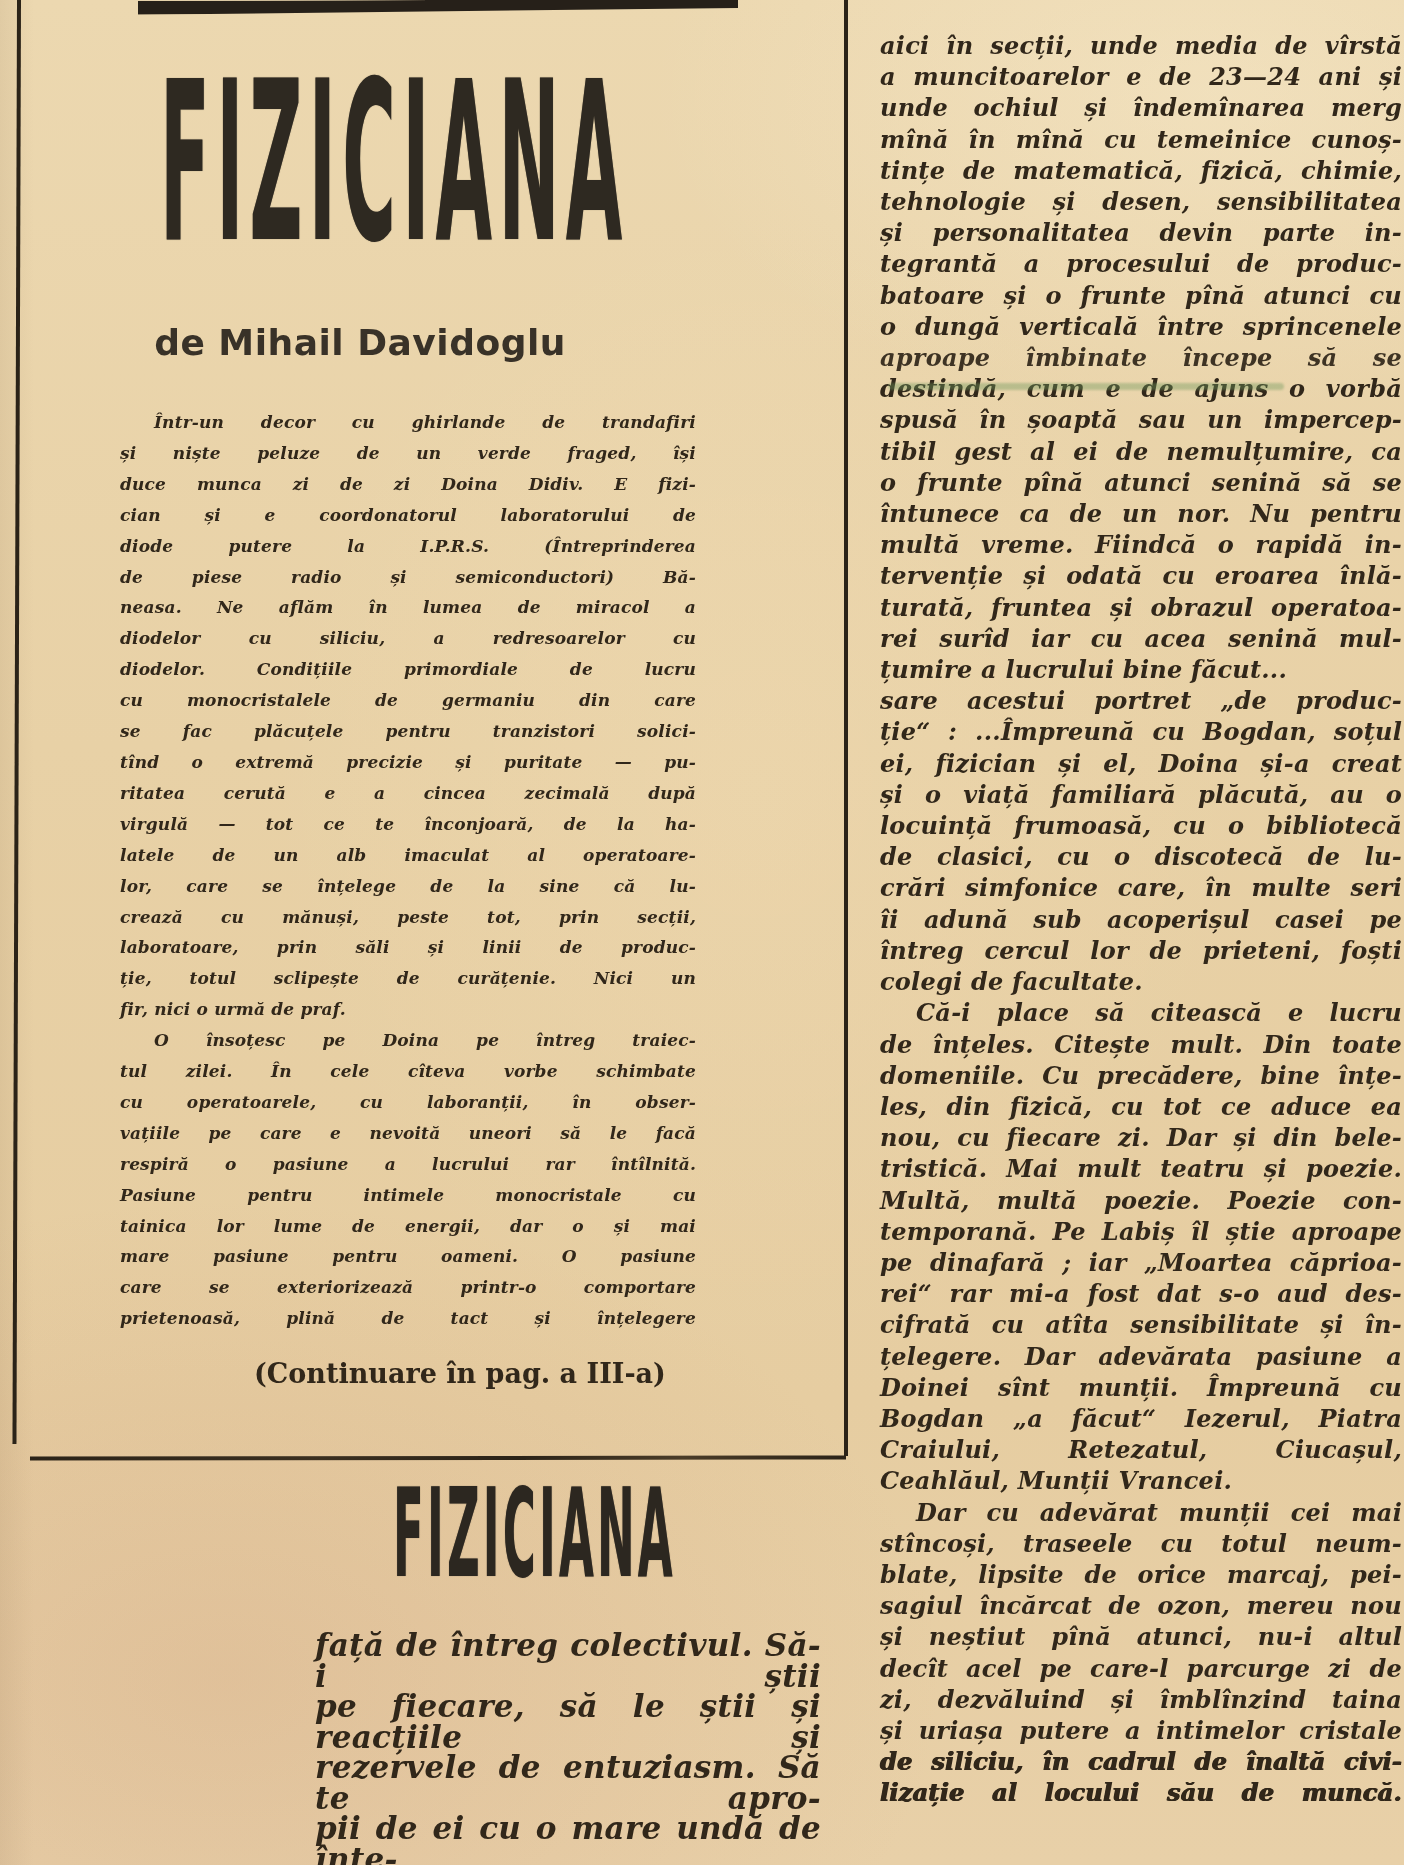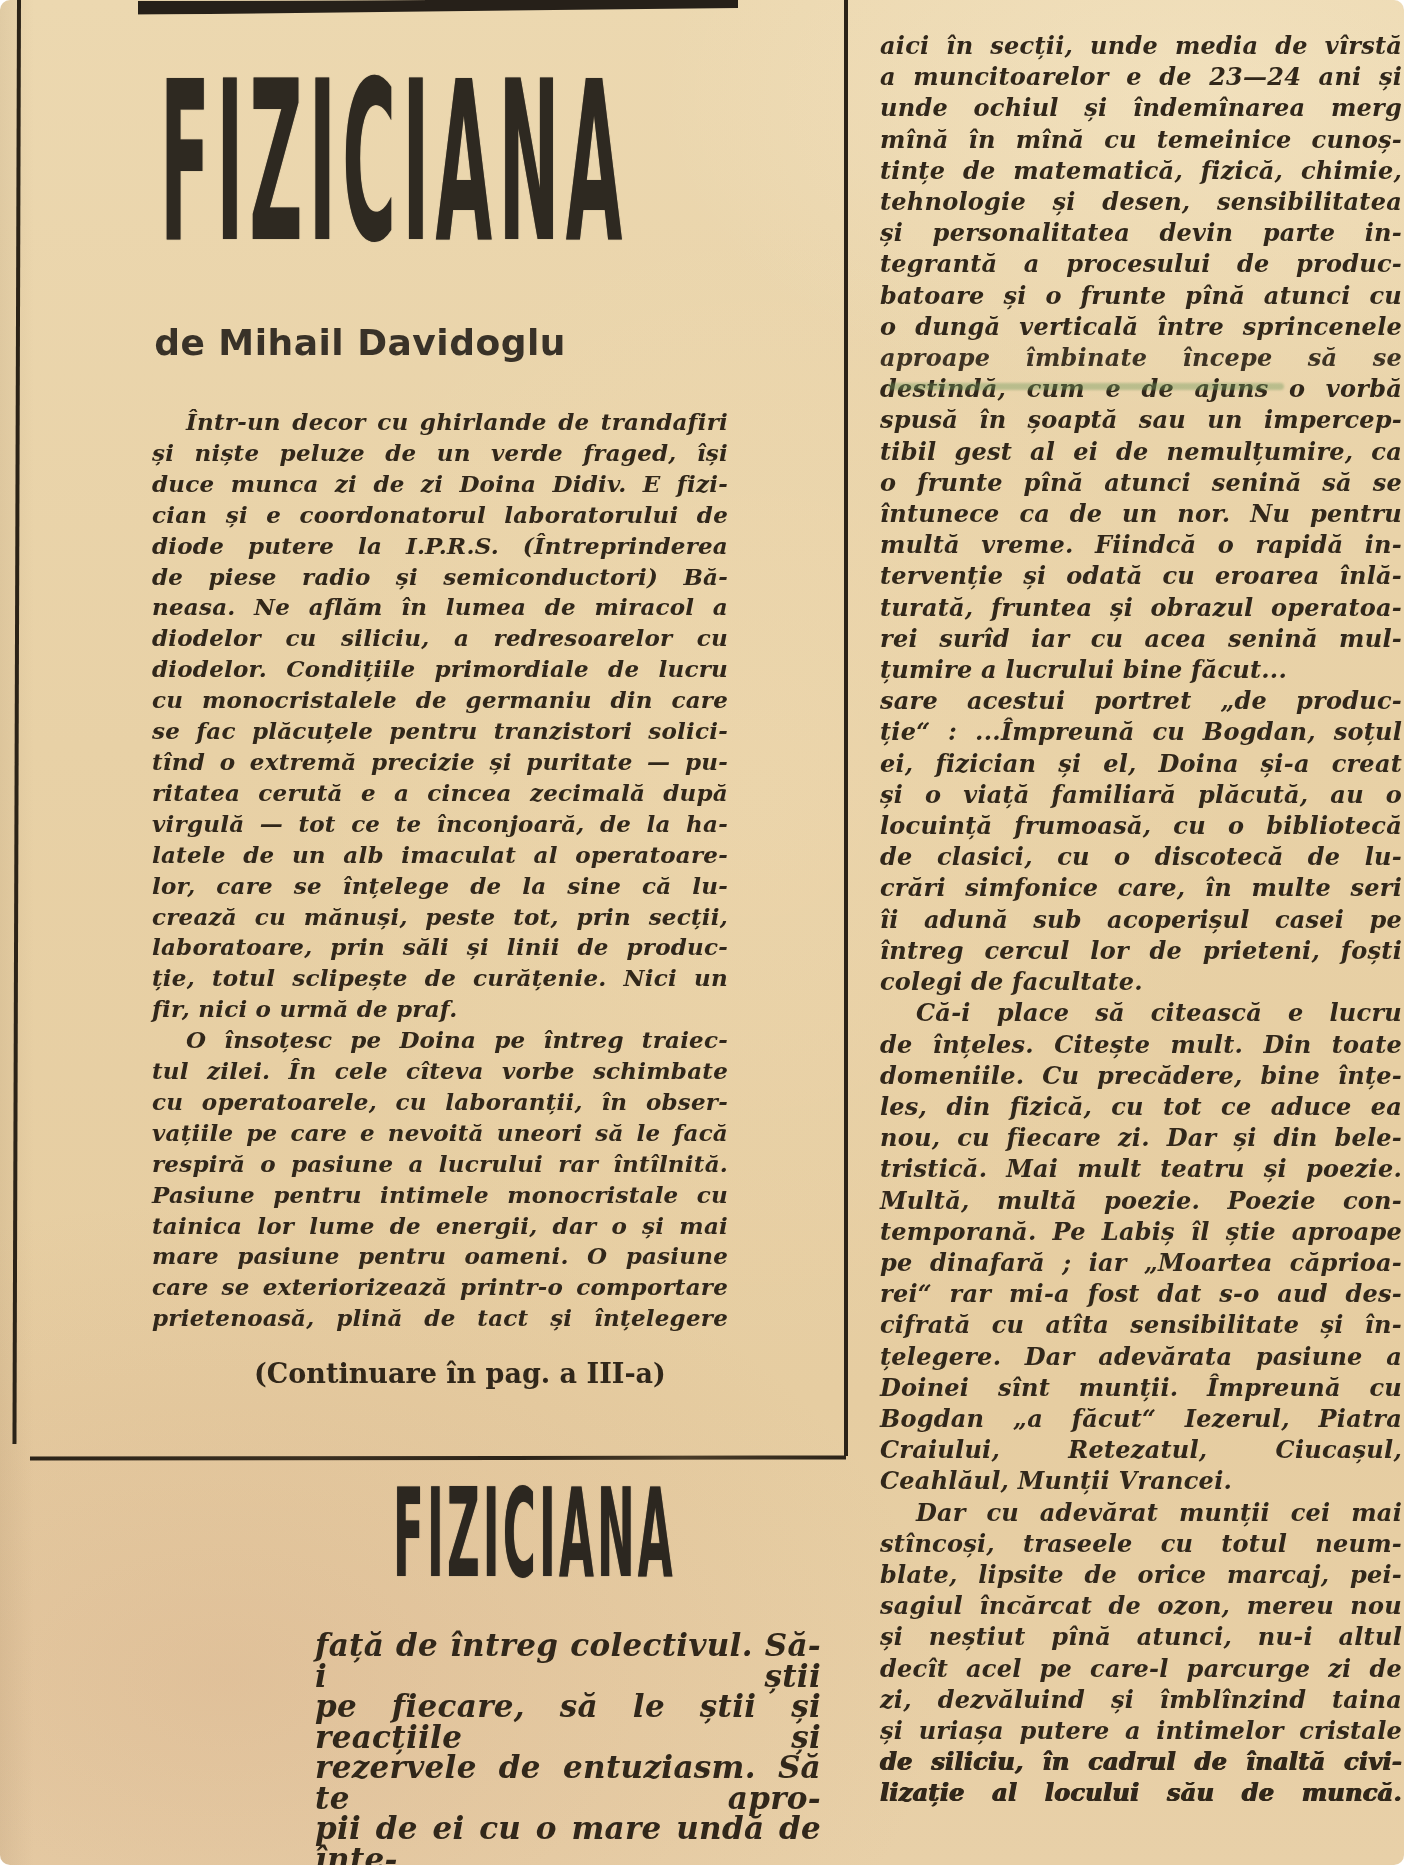--- a/index.html
+++ b/index.html
@@ -5,21 +5,20 @@
   html,body{margin:0;padding:0;}
   .page{
     position:relative;width:1404px;height:1865px;overflow:hidden;
     font-family:"DejaVu Serif",serif;color:#31271a;
     background:
       linear-gradient(90deg, rgba(120,90,60,0.10), rgba(120,90,60,0) 34px),
       radial-gradient(1200px 800px at 16% 90%, rgba(198,142,112,0.22), rgba(198,142,112,0) 60%),
       radial-gradient(900px 520px at 86% 5%, rgba(252,242,216,0.32), rgba(252,242,216,0) 62%),
       radial-gradient(760px 900px at 54% 42%, rgba(255,236,200,0.14), rgba(255,236,200,0) 65%),
       linear-gradient(180deg,#ecd8b0 0%,#e8d1a6 40%,#e6cda1 75%,#e8d0a8 100%);
-    border-radius: 10px;
   }
   .topbar{
     position:absolute;left:138px;top:0;width:600px;height:14px;
     background:#262019;clip-path:polygon(0 0,100% 0,100% 62%,0 100%);
     transform:rotate(-0.15deg);
   }
   .rule-left{position:absolute;left:17px;top:0;width:4px;height:1444px;background:#2b2318;transform:rotate(0.18deg);transform-origin:top left;}
   .rule-divider{position:absolute;left:844px;top:0;width:4px;height:1456px;background:#2b2318;}
   .rule-horizontal{position:absolute;left:30px;top:1456px;width:816px;height:4px;
     background:linear-gradient(90deg,#2b2318 0%,#3a2f20 35%,#2b2318 60%,#4a3c28 80%,#2b2318 100%);
@@ -35,21 +34,21 @@
     font-family:"DejaVu Sans",sans-serif;font-weight:bold;font-size:82px;
     letter-spacing:0.07em;color:#2c2720;transform:scale(0.55,1.5);transform-origin:top left;
     text-shadow:0 0 1px rgba(44,39,32,0.6);
   }
   .byline{
     position:absolute;left:120px;top:322px;width:480px;text-align:center;
     font-family:"DejaVu Sans",sans-serif;font-weight:bold;font-size:36px;
     letter-spacing:0.5px;color:#393228;
   }
   .col{position:absolute;font-style:italic;font-weight:bold;}
-  .col-left{left:120px;top:407px;width:576px;font-size:23px;line-height:30.9px;margin-left:32px;}
+  .col-left{left:120px;top:407px;width:576px;font-size:17px;line-height:30.9px;}
   .col-right{left:880px;top:30px;width:522px;font-size:24px;line-height:31.2px;}
   .col-bottom{left:315px;top:1630px;width:506px;font-size:31px;line-height:30.5px;}
   .line{text-align:justify;text-align-last:justify;letter-spacing:0.01em;}
   .line.end{text-align-last:left;}
   .col-left .line.ind{padding-left:34px;}
   .col-right .line.ind{padding-left:36px;}
   .line.heavy{text-shadow:0.7px 0 currentColor,-0.5px 0 currentColor;}
   .line.dim{filter:blur(0.6px);opacity:0.93;}
   .continuation{
     position:absolute;left:215px;top:1358px;width:490px;text-align:center;

